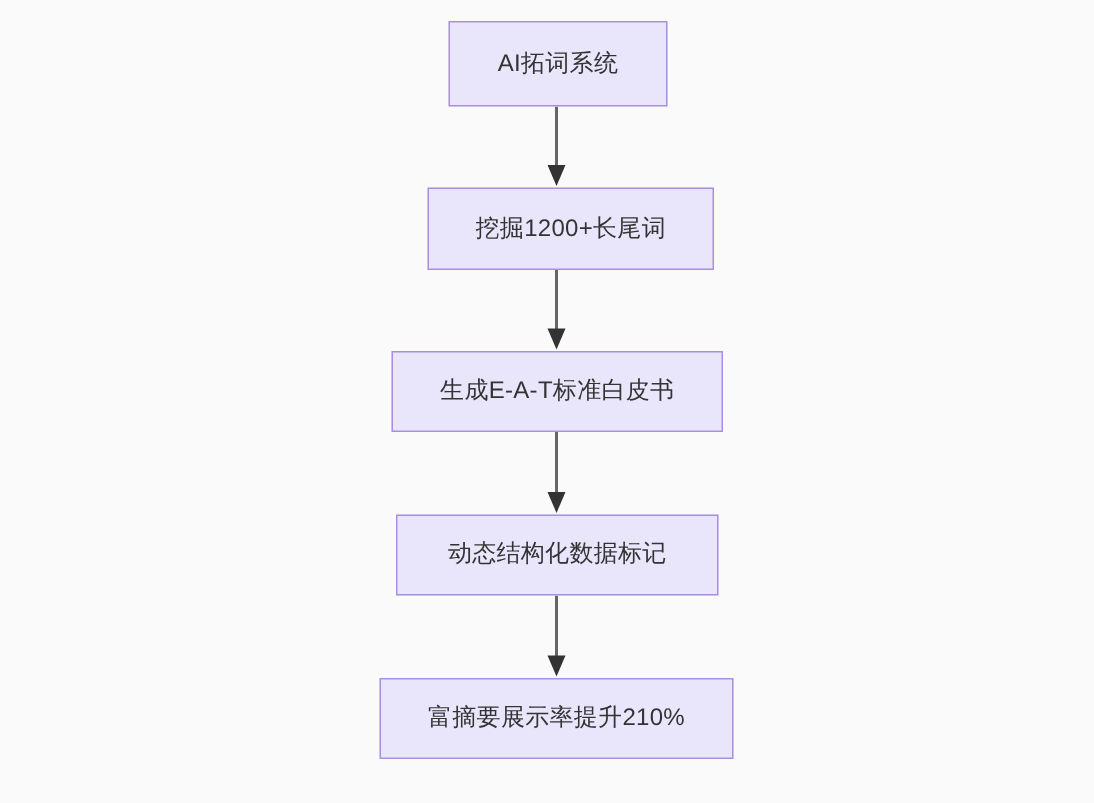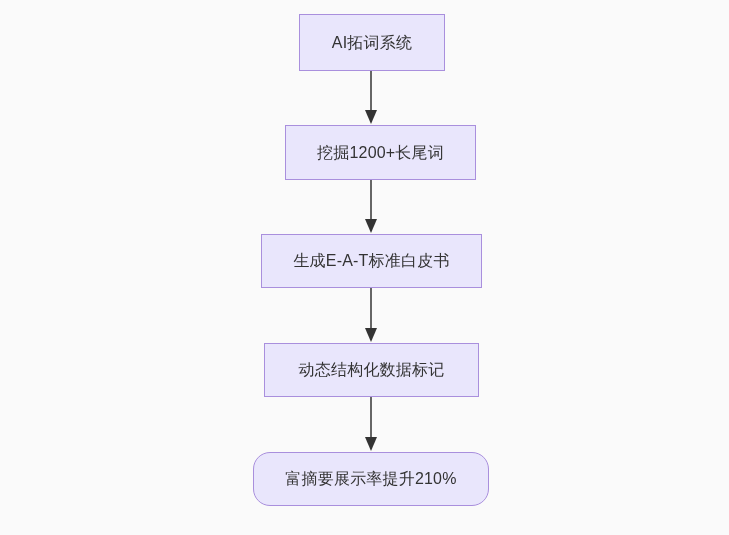--- a/index.html
+++ b/index.html
@@ -88,17 +88,17 @@
   </div>
 
   <div class="node" id="node-n4" style="left: 264px; top: 343px; width: 215px; height: 54px;">
     <span class="node-label">动态结构化数据标记</span>
   </div>
 
   <div class="node" id="node-n3" style="left: 261px; top: 234px; width: 221px; height: 54px;">
     <span class="node-label">生成E-A-T标准白皮书</span>
   </div>
 
-  <div class="node" id="node-n5" style="left: 253px; top: 452px; width: 236px; height: 54px; border-radius: 17px;">
+  <div class="node" id="node-n5" style="left: 253px; top: 452px; width: 236px; height: 54px;">
     <span class="node-label">富摘要展示率提升210%</span>
   </div>
 
 </div>
 
 </body></html>

